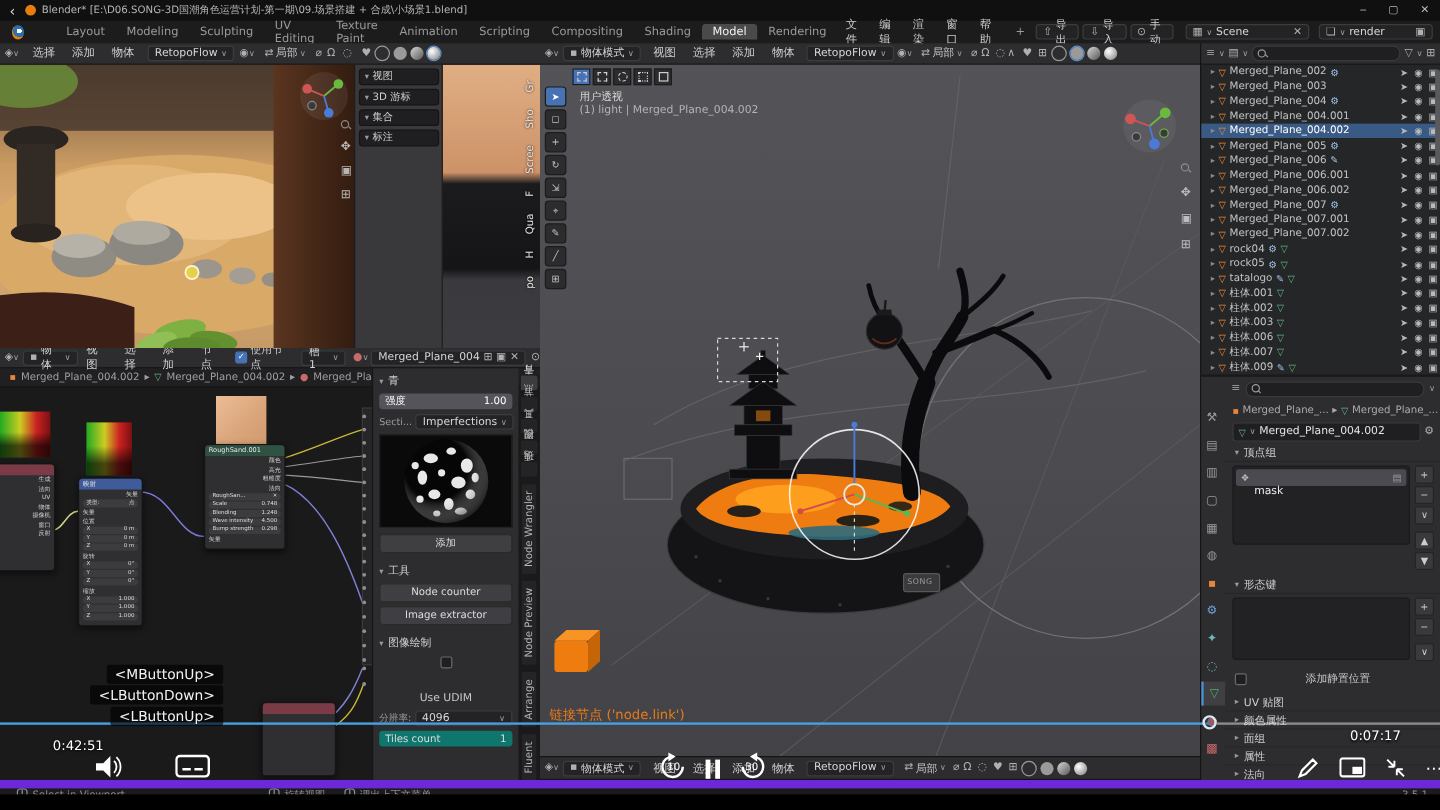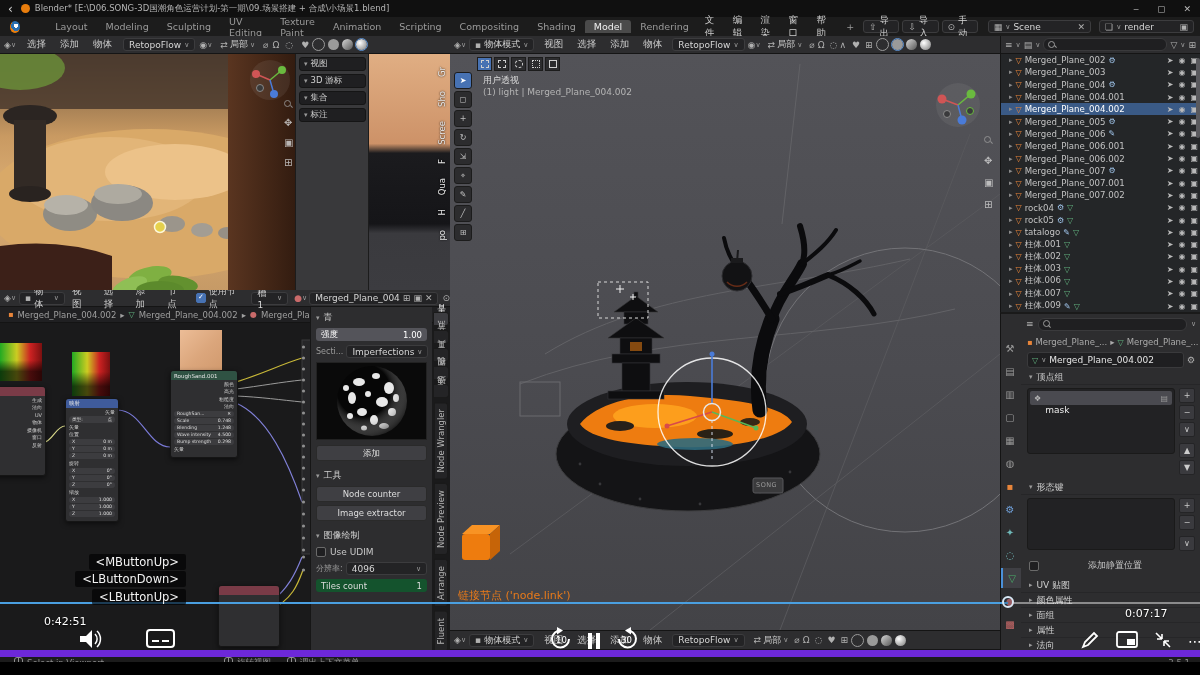--- a/index.html
+++ b/index.html
@@ -552,32 +552,32 @@
       <div class="shead" style="margin-top:8px;">
           <span class="caret">▾</span>
           <span>工具</span>
         </div>
       <div class="sbtn" style="margin-top:4px;">Node counter</div>
       <div class="sbtn" style="margin-top:3px;">Image extractor</div>
       <div class="shead" style="margin-top:8px;">
           <span class="caret">▾</span>
           <span>图像绘制</span>
         </div>
-      <div class="fx" style="margin-top:5px;gap:4px;">
+      <div class="fx" style="margin-top:5px;gap:20px;flex-direction:column;">
         <span class="chk"></span>
         <span style="color:#c8c8c8;">Use UDIM</span>
       </div>
       <div class="fx" style="margin-top:5px;gap:3px;">
         <span style="color:#9a9a9a;font-size:8px;">分辨率:</span>
         <span class="wdg" style="flex:1;justify-content:space-between;gap:13px;">
             <span>4096</span>
             <span class="caret">∨</span>
           </span>
       </div>
-      <div style="margin-top:4px;background:#14532d;border-radius:3px;height:13px;display:flex;justify-content:space-between;align-items:center;padding:0 5px;color:#ddd;font-size:8.5px;">
+      <div style="margin-top:4px;background:#0f766e;border-radius:3px;height:13px;display:flex;justify-content:space-between;align-items:center;padding:0 5px;color:#ddd;font-size:8.5px;">
         <span>Tiles count</span>
           <span>1</span>
       </div>
     </div>
 
     <div class="abs" style="left:432px;top:20px;width:18px;display:flex;flex-direction:column;align-items:center;">
         <span class="vtab active">青</span>
         <span class="vtab">节点</span>
         <span class="vtab">工具</span>
         <span class="vtab">视图</span>

